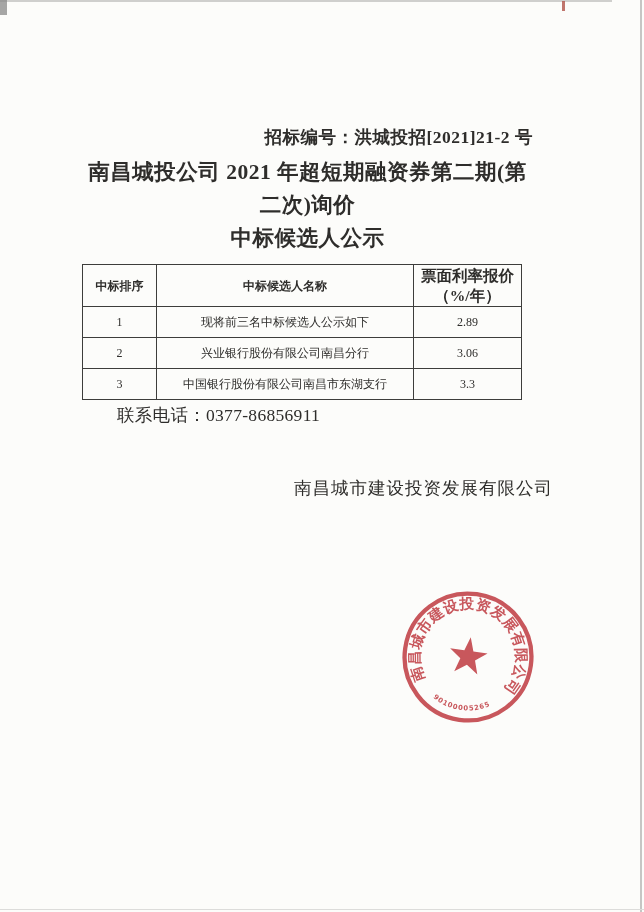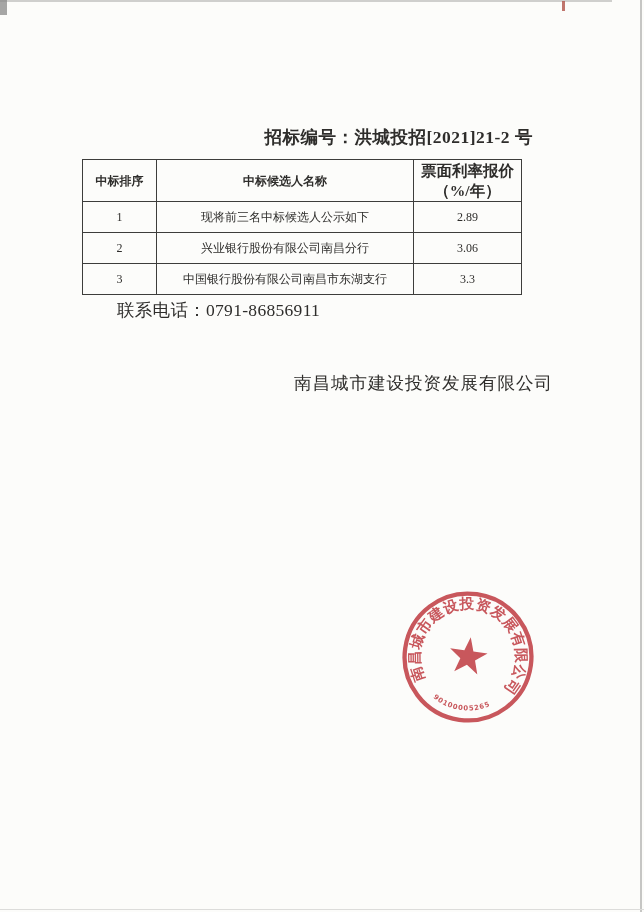--- a/index.html
+++ b/index.html
@@ -105,20 +105,24 @@
   <div class="edge-top"></div>
   <div class="edge-corner"></div>
   <div class="edge-redtick"></div>
   <div class="edge-right"></div>
   <div class="edge-bottom"></div>
 
   <div class="content">
 
     <div class="bid-number">招标编号：洪城投招[2021]21-2 号</div>
 
+    <div class="doc-title">
+      <div>南昌城投公司 2021 年超短期融资券第二期(第二次)询价</div>
+      <div>中标候选人公示</div>
+    </div>
 
 
     <table class="results">
       <colgroup>
         <col class="c-rank">
           <col class="c-name">
           <col class="c-rate">
       </colgroup>
       <thead>
         <tr>
@@ -140,21 +144,21 @@
           <td>3.06</td>
         </tr>
         <tr>
           <td>3</td>
           <td>中国银行股份有限公司南昌市东湖支行</td>
           <td>3.3</td>
         </tr>
       </tbody>
     </table>
 
-    <div class="line">联系电话：0791-86856911</div>
+    <div class="line">联系电话：0377-86856911</div>
 
     <div class="signature">
       <div>南昌城市建设投资发展有限公司</div>
     </div>
 
   </div>
 
   <div class="seal">
     <svg viewBox="0 0 160 160">
       <defs>

